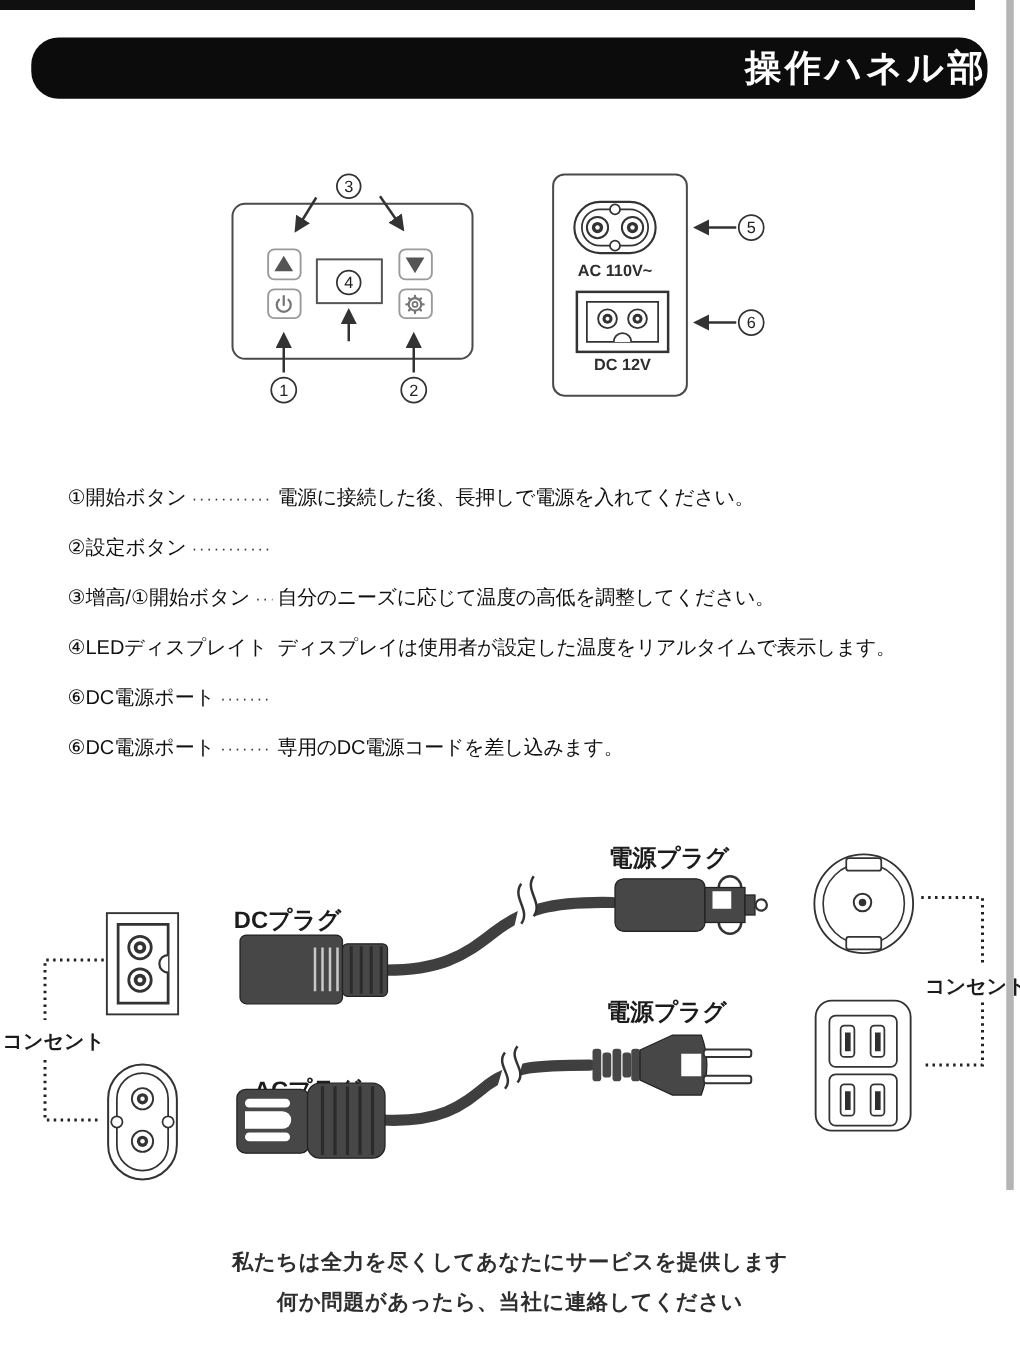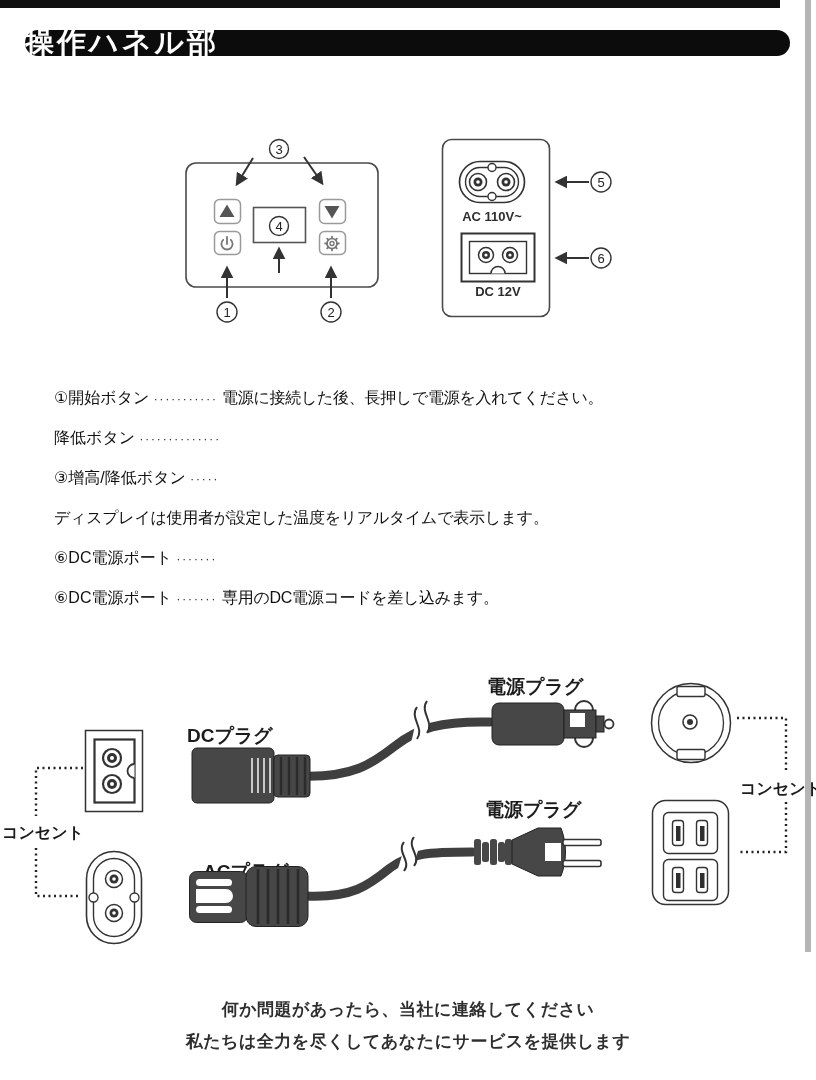--- a/index.html
+++ b/index.html
@@ -4,22 +4,22 @@
 <style>
   * { margin:0; padding:0; box-sizing:border-box; }
   html,body { background:#fff; }
   .page {
     position:relative; width:816px; height:1080px; background:#ffffff;
     font-family:"Liberation Sans","DejaVu Sans",sans-serif; color:#1a1a1a; overflow:hidden;
   }
   .top-strip { position:absolute; left:0; top:0; width:780px; height:8px; background:#101010; }
   .right-edge-line { position:absolute; left:805px; top:0; width:6px; height:952px; background:#b5b5b5; }
   .header-bar {
-    position:absolute; left:25px; top:30px; width:765px; height:26px;
-    background:#0c0c0c; border-radius:22px; display:flex; align-items:center; justify-content:flex-start;
+    position:absolute; left:25px; top:30px; width:765px; height:49px;
+    background:#0c0c0c; border-radius:22px; display:flex; align-items:center; justify-content:flex-end;
   }
   .header-bar span { color:#ffffff; font-size:29px; font-weight:bold; letter-spacing:3px; }
   .panel-svg { position:absolute; left:0; top:120px; width:816px; height:215px; }
   .cable-svg { position:absolute; left:0; top:655px; width:816px; height:305px; }
   svg text { font-family:"Liberation Sans","DejaVu Sans",sans-serif; }
   .diag-label { font-size:19px; font-weight:600; fill:#1c1c1c; }
   .outlet-label { font-size:16px; font-weight:600; fill:#1c1c1c; }
   .port-label { font-size:13px; font-weight:bold; fill:#2e2e2e; }
   .callout-digit { font-size:13px; font-weight:500; fill:#222; }
   .desc-list { position:absolute; left:54px; top:378px; width:756px; }
@@ -153,31 +153,36 @@
   <div class="desc-list">
     <div class="desc-item">
       <span class="item-head">
           <span class="item-label">①開始ボタン</span>
           <span class="item-dots">······················</span>
         </span>
       <span class="item-desc">電源に接続した後、長押しで電源を入れてください。</span>
     </div>
     <div class="desc-item">
       <span class="item-head">
-          <span class="item-label">降低ボタン</span>
-          <span class="item-dots">······················</span>
-        </span>
-    </div>
-    <div class="desc-item">
-      <span class="item-head">
-          <span class="item-label">③增高/降低ボタン</span>
-          <span class="item-dots">······················</span>
-        </span>
-    </div>
-    <div class="desc-item">
+          <span class="item-label">②設定ボタン</span>
+          <span class="item-dots">······················</span>
+        </span>
+    </div>
+    <div class="desc-item">
+      <span class="item-head">
+          <span class="item-label">③增高/①開始ボタン</span>
+          <span class="item-dots">······················</span>
+        </span>
+      <span class="item-desc">自分のニーズに応じて温度の高低を調整してください。</span>
+    </div>
+    <div class="desc-item">
+      <span class="item-head">
+          <span class="item-label">④LEDディスプレイト</span>
+          <span class="item-dots">······················</span>
+        </span>
       <span class="item-desc">ディスプレイは使用者が設定した温度をリアルタイムで表示します。</span>
     </div>
     <div class="desc-item">
       <span class="item-head">
           <span class="item-label">⑥DC電源ポート</span>
           <span class="item-dots">······················</span>
         </span>
     </div>
     <div class="desc-item">
       <span class="item-head">
@@ -313,17 +318,17 @@
         <rect x="505" y="839" width="7" height="26" rx="2.5"></rect>
       </g>
       <path d="M512,840 L538,828 L561,828 C567,844 567,860 561,876 L538,876 L512,864 z" fill="#474747" stroke="#222"></path>
       <rect x="545" y="843" width="16" height="18" fill="#fff"></rect>
       <rect x="563" y="839.5" width="38" height="6" rx="2" fill="#fff" stroke="#333" stroke-width="1.6"></rect>
       <rect x="563" y="860.5" width="38" height="6" rx="2" fill="#fff" stroke="#333" stroke-width="1.6"></rect>
     </g>
   </svg>
 
   <div class="footer">
+    <div>私たちは全力を尽くしてあなたにサービスを提供します</div>
     <div>何か問題があったら、当社に連絡してください</div>
-    <div>私たちは全力を尽くしてあなたにサービスを提供します</div>
   </div>
 
 </div>
 
 </body></html>

